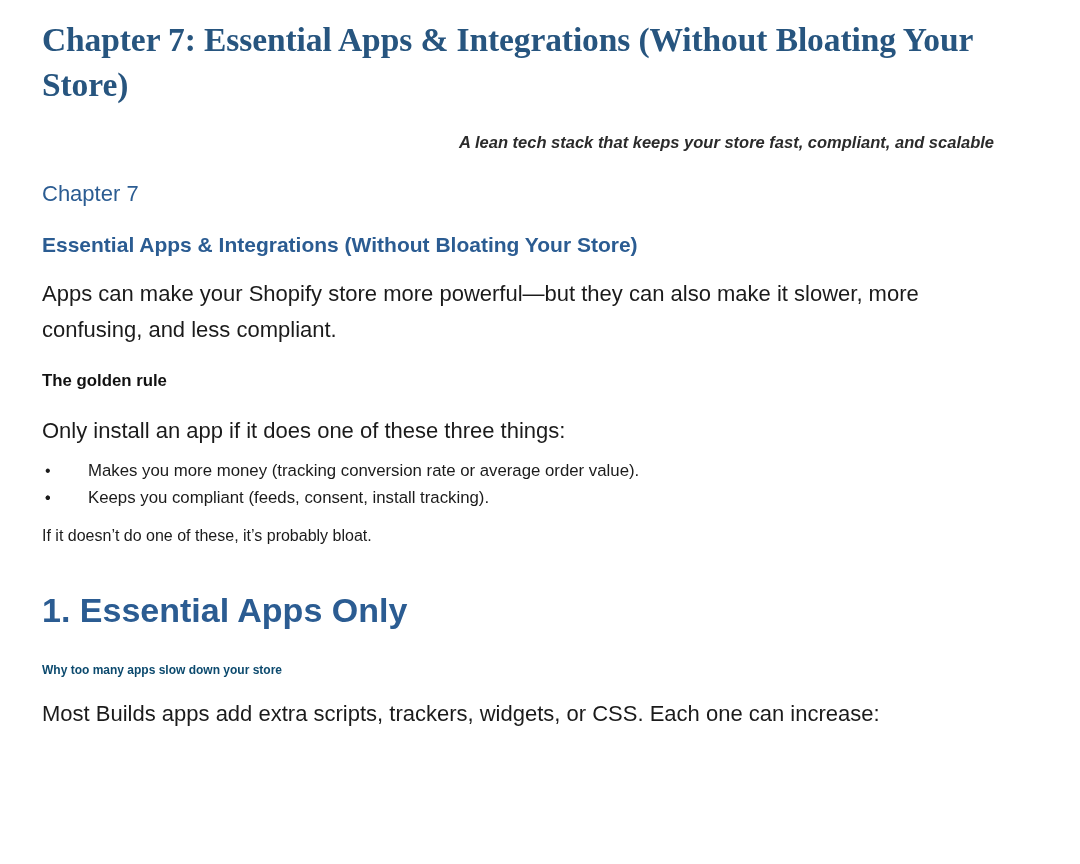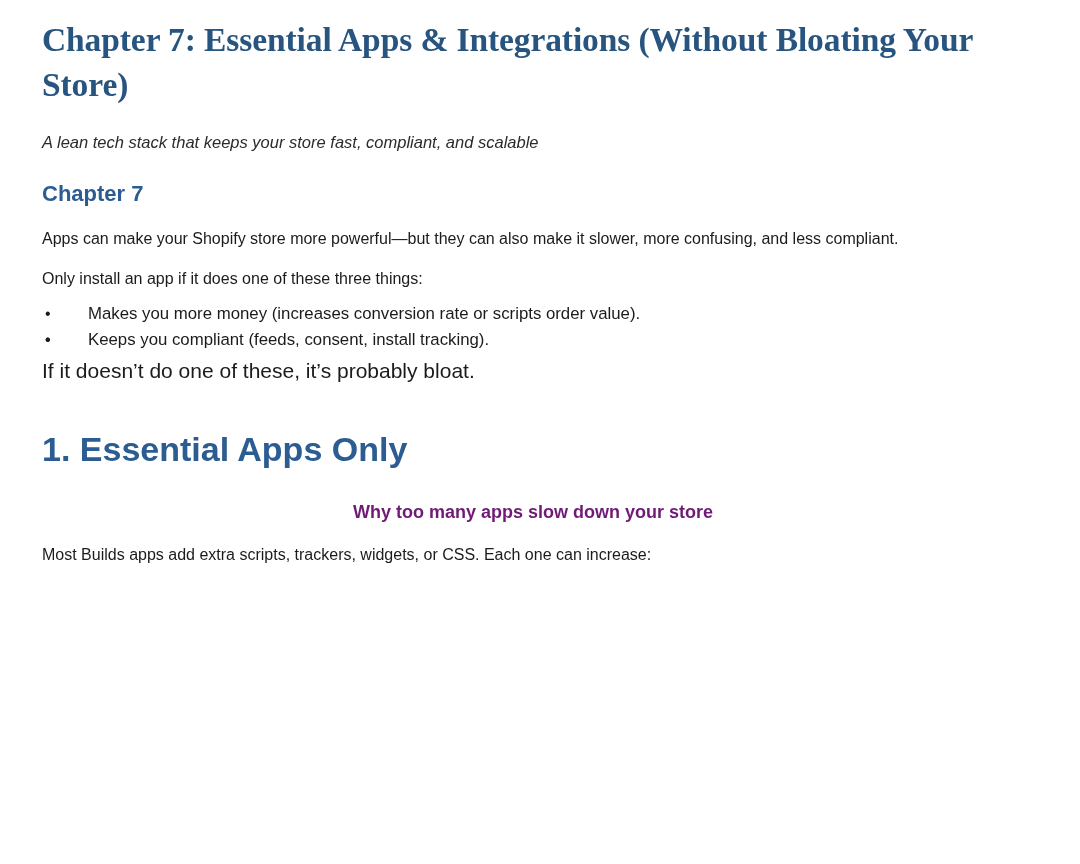--- a/index.html
+++ b/index.html
@@ -23,47 +23,48 @@
   .doc-title {
     font-family: "Liberation Serif", serif;
     font-weight: bold;
     font-size: 33.5px;
     line-height: 1.33;
     color: #27557f;
     margin: 0 0 0 0;
     letter-spacing: -0.1px;
   }
   .subtitle {
-    text-align: left;
+    text-align: right;
     font-style: italic;
     font-size: 16.5px;
     color: #2b2b2b;
     margin: 26px 0 0 0;
     padding-right: 30px;
+    font-weight: bold;
   }
   .h2 {
     color: #2b5c92;
     font-size: 22px;
-    font-weight: bold;
+    font-weight: normal;
     margin: 29px 0 0 0;
   }
   .h3 {
     color: #2b5c92;
     font-size: 21px;
     font-weight: bold;
     margin: 26px 0 0 0;
   }
   p.body {
-    font-size: 16px;
+    font-size: 22px;
     line-height: 1.62;
     margin: 19px 0 0 0;
     color: #1b1b1b;
   }
   p.tight {
-    margin-top: 14px;
+    margin-top: 22px;
   }
   .bold-lead {
     font-size: 16.8px;
     font-weight: bold;
     margin: 24px 0 0 0;
     color: #111;
   }
   ul.bullets {
     list-style: none;
     margin: 9px 0 0 0;
@@ -82,55 +83,56 @@
     top: 0;
     font-size: 16px;
   }
   .h1-num {
     color: #2b5c92;
     font-size: 34px;
     font-weight: bold;
     margin: 43px 0 0 0;
   }
   .h4 {
-    color: #701a75;
-    font-size: 18px;
+    color: #0c4a6e;
+    font-size: 12px;
     font-weight: bold;
     margin: 33px 0 0 0;
-    text-align: center;
   }
   .after-list {
-    font-size: 21px;
+    font-size: 16px;
     line-height: 1.58;
-    margin: 0 0 0 0;
+    margin: 12px 0 0 0;
     color: #1b1b1b;
   }
 </style>
 </head>
 <body>
 
 <div class="page">
 
   <h1 class="doc-title">Chapter 7: Essential Apps &amp; Integrations (Without Bloating Your Store)</h1>
 
   <div class="subtitle">A lean tech stack that keeps your store fast, compliant, and scalable</div>
 
   <div class="h2">Chapter 7</div>
 
+  <div class="h3">Essential Apps &amp; Integrations (Without Bloating Your Store)</div>
 
   <p class="body">Apps can make your Shopify store more powerful—but they can also make it slower, more confusing, and less compliant.</p>
 
 
+  <div class="bold-lead">The golden rule</div>
 
   <p class="body tight">Only install an app if it does one of these three things:</p>
 
   <ul class="bullets">
     <li>
       <span class="dot">•</span>
-      <span>Makes you more money (increases conversion rate or scripts order value).</span>
+      <span>Makes you more money (tracking conversion rate or average order value).</span>
     </li>
     <li>
       <span class="dot">•</span>
     </li>
     <li>
       <span class="dot">•</span>
       <span>Keeps you compliant (feeds, consent, install tracking).</span>
     </li>
   </ul>
 

